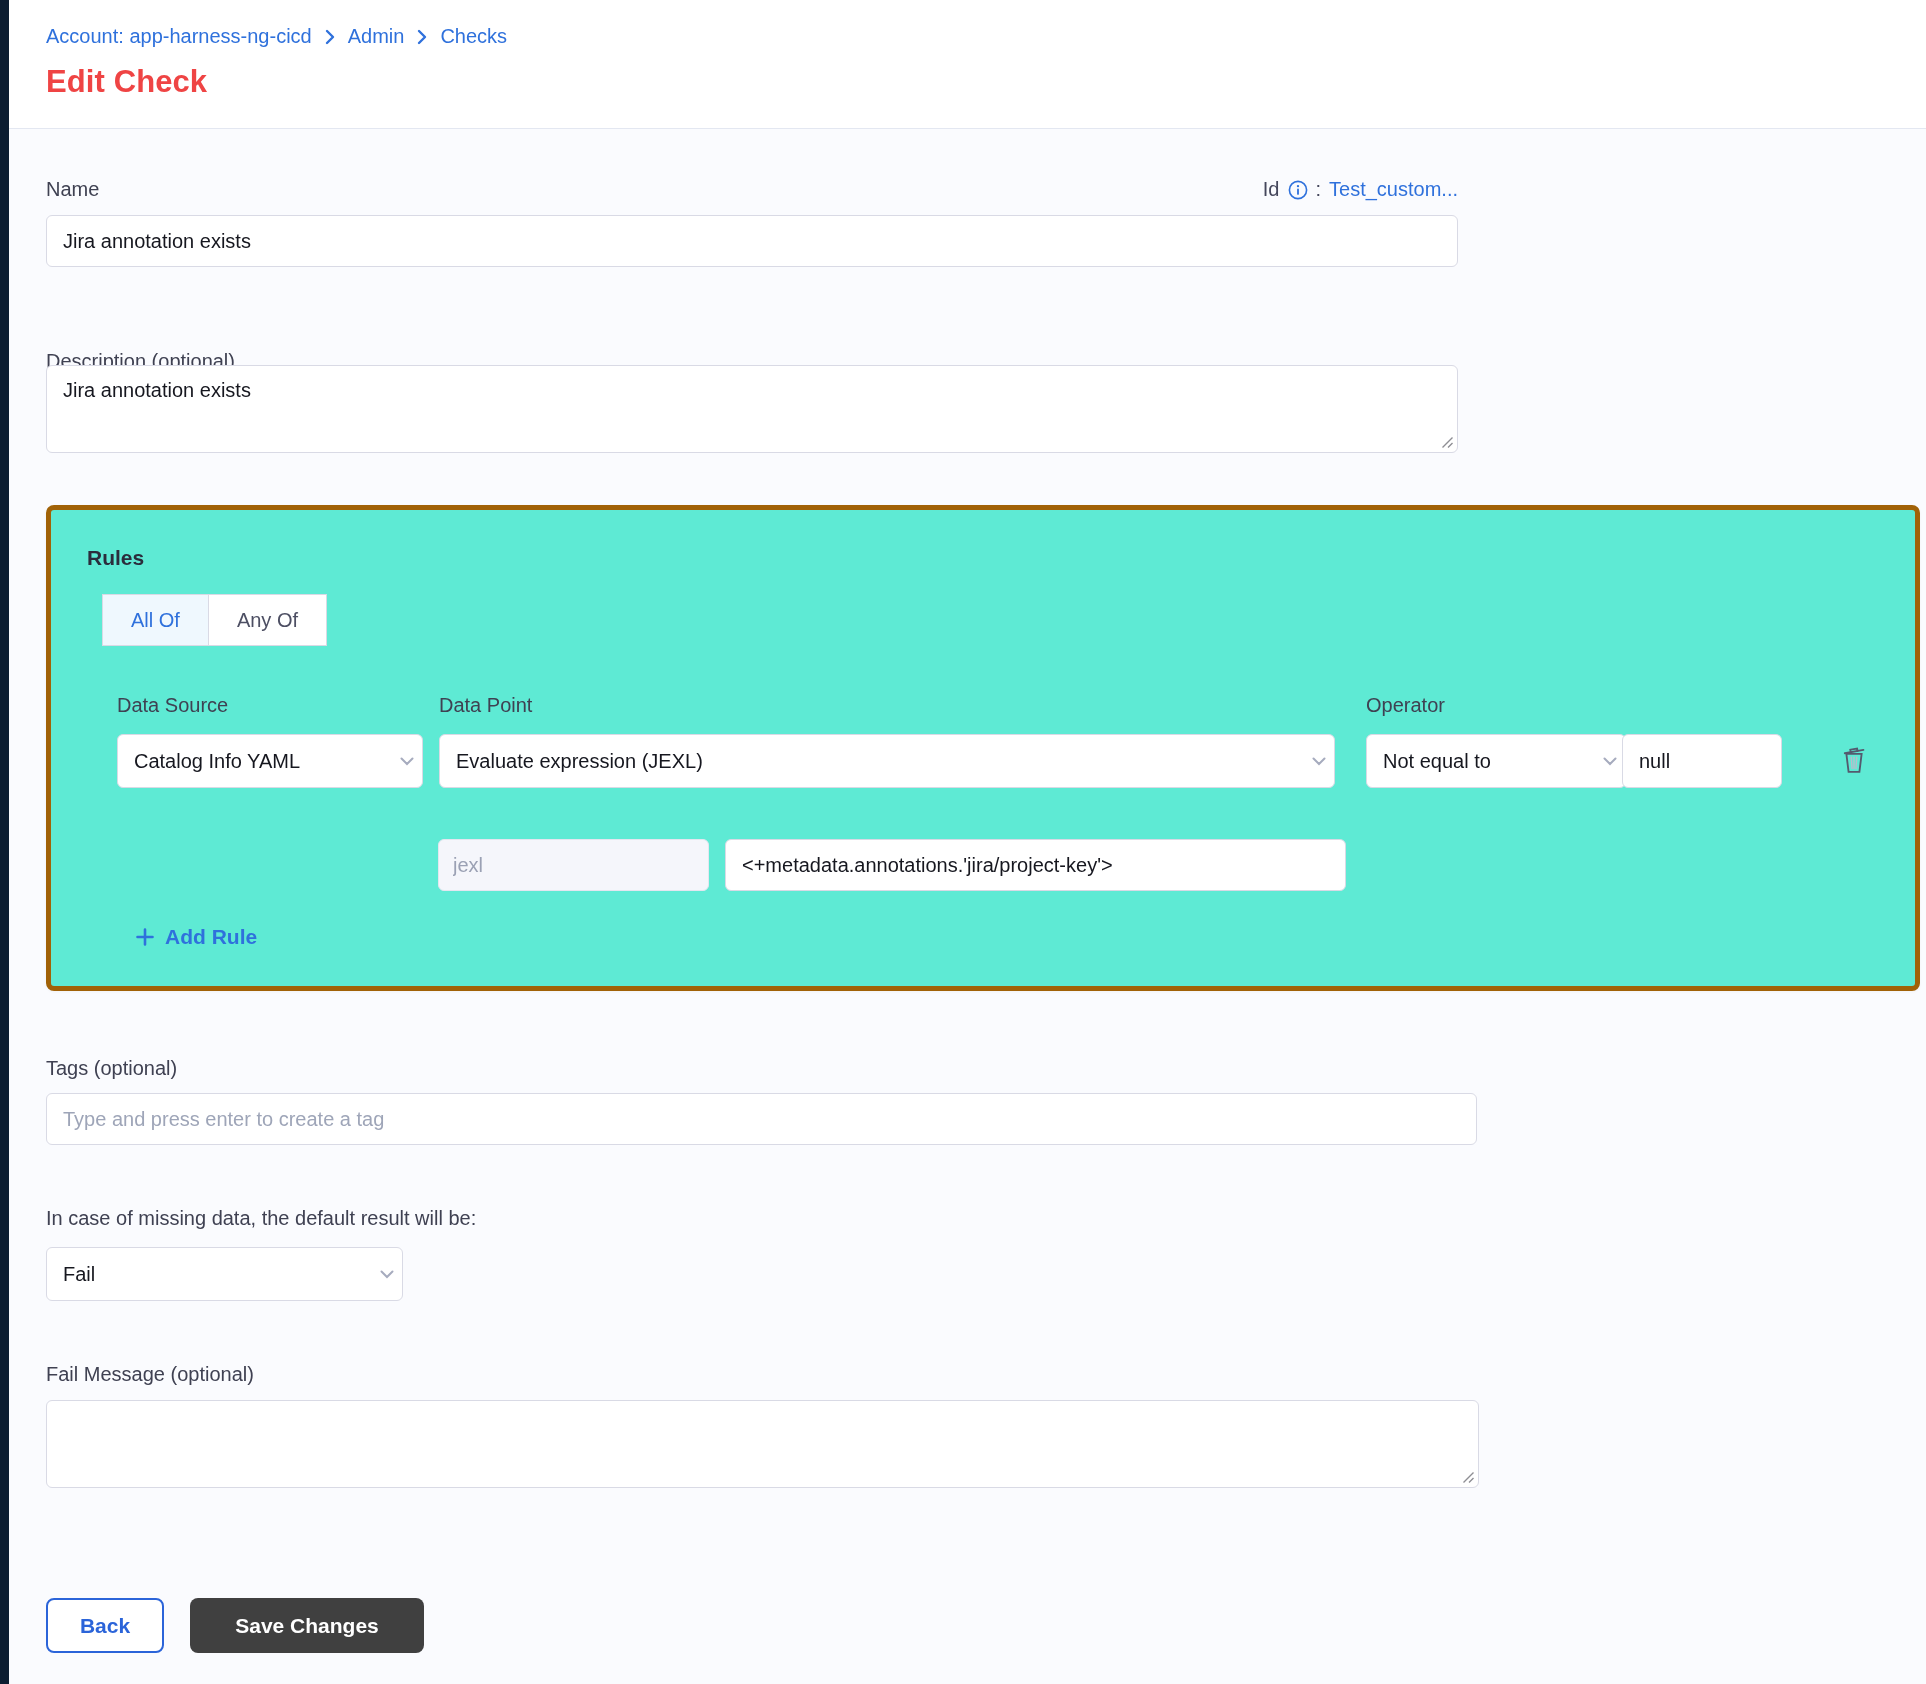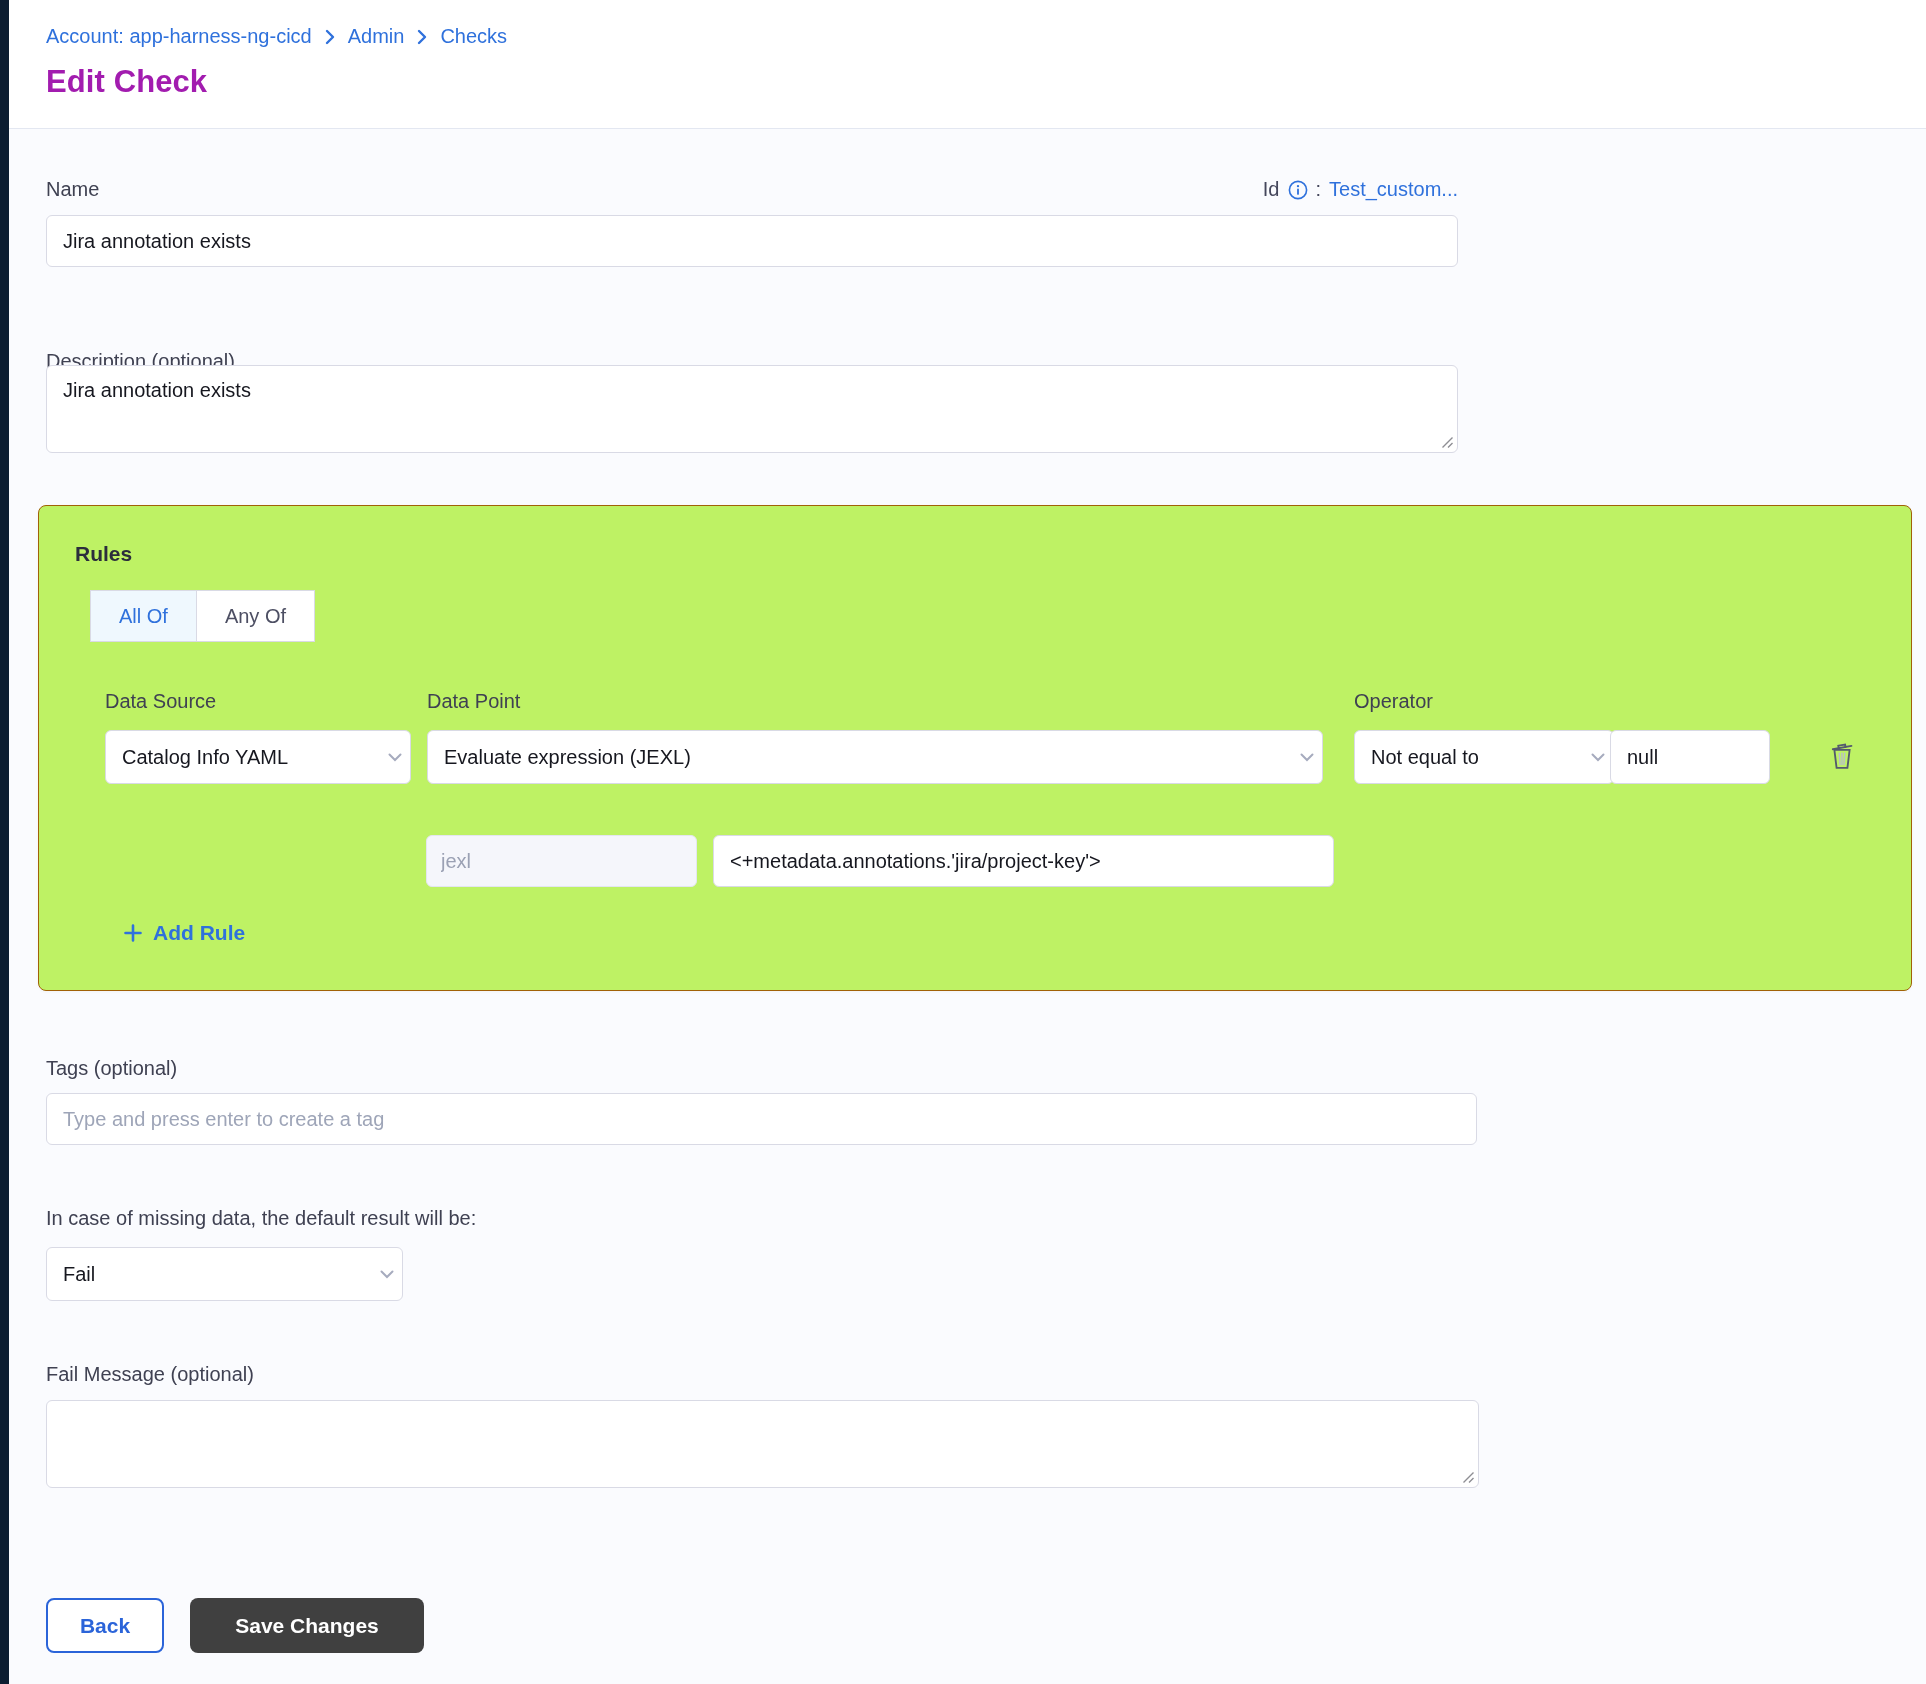--- a/index.html
+++ b/index.html
@@ -17,21 +17,21 @@
     position: absolute; left: 9px; top: 0; right: 0; height: 129px;
     background: #FFFFFF; border-bottom: 1px solid #E3E7F1;
   }
   .breadcrumb {
     position: absolute; left: 37px; top: 25px;
     display: flex; align-items: center; gap: 13px;
     font-size: 20px; color: #2F71DC;
   }
   .breadcrumb a { color: #2F71DC; text-decoration: none; cursor: pointer; }
   .crumb-chev { display: flex; align-items: center; margin-top: 1px; }
-  .page-title { position: absolute; left: 37px; top: 64px; font-size: 31px; font-weight: 700; color: #a21caf; letter-spacing: 0.1px; }
+  .page-title { position: absolute; left: 37px; top: 64px; font-size: 31px; font-weight: 700; color: #ef4444; letter-spacing: 0.1px; }
 
   .field-label { position: absolute; font-size: 20px; font-weight: 500; color: #3F4152; }
 
   .text-input {
     position: absolute; height: 52px; background: #FFFFFF;
     border: 1px solid #D9DAE5; border-radius: 6px;
     font-family: "Liberation Sans", sans-serif;
     font-size: 20px; color: #16171F; padding: 0 16px; outline: none;
   }
   .text-input::placeholder { color: #9EA5B8; }
@@ -47,22 +47,22 @@
   .resize-handle { position: absolute; right: 4px; bottom: 4px; line-height: 0; cursor: nwse-resize; }
 
   .id-row {
     position: absolute; top: 178px; right: 468px;
     display: flex; align-items: center; gap: 8px; font-size: 20px; color: #45475C;
   }
   .id-link { color: #2F71DC; cursor: pointer; }
   .info-icon { display: flex; align-items: center; cursor: pointer; }
 
   .rules-card {
-    position: absolute; left: 38px; top: 505px; width: 1874px; height: 486px;
-    background: #bef264; border: 1px solid #a16207; border-radius: 8px;
+    position: absolute; left: 46px; top: 505px; width: 1874px; height: 486px;
+    background: #5eead4; border: 5px solid #a16207; border-radius: 8px;
     box-shadow: 0 1px 3px rgba(40,41,61,0.04);
   }
   .rules-heading { position: absolute; left: 36px; top: 36px; font-size: 21px; font-weight: 600; color: #2B2D3C; }
 
   .toggle-group { position: absolute; left: 51px; top: 84px; display: flex; }
   .toggle-btn {
     height: 52px; padding: 0 28px; display: flex; align-items: center; justify-content: center;
     font-size: 20px; border: 1px solid #D9DAE5; background: #FFFFFF; color: #4D4F63;
     cursor: pointer; font-family: "Liberation Sans", sans-serif;
   }

